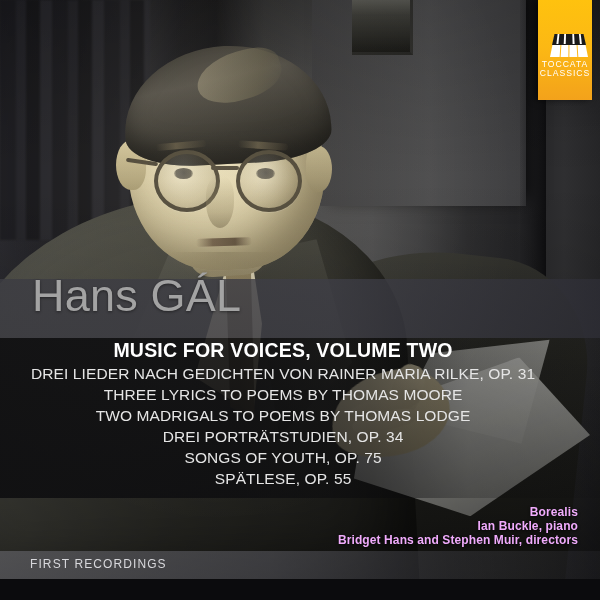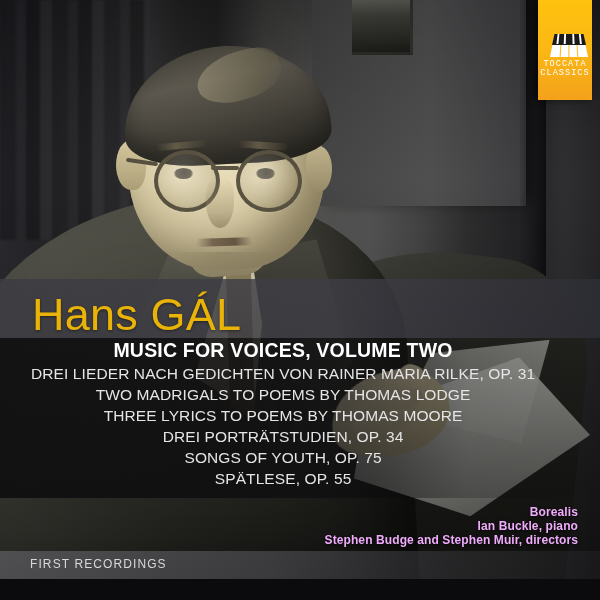--- a/index.html
+++ b/index.html
@@ -324,24 +324,24 @@
   }
   .band-bottom{
     position:absolute;
     left:0; right:0; top:579px; height:21px;
     background:#0b0b0d;
   }
 
   
   .composer{
     position:absolute;
-    left:32px; top:292px;
+    left:32px; top:273px;
     font-size:45px;
     font-weight:400;
-    color:#eab308;
+    color:#a3a3a3;
     letter-spacing:.2px;
     line-height:1;
     text-shadow:0 1px 3px rgba(0,0,0,.45);
     white-space:nowrap;
   }
 
   .works{
     position:absolute;
     left:31px; top:341px;
     line-height:1;
@@ -389,21 +389,20 @@
     white-space:nowrap;
   }
 
   
   .logo{
     position:absolute;
     left:538px; top:0;
     width:54px; height:100px;
     background:linear-gradient(180deg,#ffc20e 0%,#fcb814 48%,#f3a21b 100%);
     box-shadow:-3px 0 7px rgba(0,0,0,.55);
-    font-family:Liberation Mono, monospace;
   }
   .logo-mark{
     position:absolute;
     left:10px; top:28px;
     width:42px; height:30px;
   }
   .logo-text{
     position:absolute;
     left:0; right:0; top:60px;
     text-align:center;
@@ -469,31 +468,31 @@
   <div class="band-title"></div>
   <div class="band-tracks"></div>
   <div class="band-first"></div>
   <div class="band-bottom"></div>
 
   <div class="composer">Hans GÁL</div>
 
   <div class="works">
     <div class="work-main">MUSIC FOR VOICES, VOLUME TWO</div>
     <div class="work-line">DREI LIEDER NACH GEDICHTEN VON RAINER MARIA RILKE, OP. 31</div>
+    <div class="work-line">THREE LYRICS TO POEMS BY THOMAS MOORE</div>
     <div class="work-line">TWO MADRIGALS TO POEMS BY THOMAS LODGE</div>
-    <div class="work-line">THREE LYRICS TO POEMS BY THOMAS MOORE</div>
     <div class="work-line">DREI PORTRÄTSTUDIEN, OP. 34</div>
     <div class="work-line">SONGS OF YOUTH, OP. 75</div>
     <div class="work-line">SPÄTLESE, OP. 55</div>
   </div>
 
   <div class="performers">
     <div class="performer">Borealis</div>
     <div class="performer">Ian Buckle, piano</div>
-    <div class="performer">Stephen Budge and Stephen Muir, directors</div>
+    <div class="performer">Bridget Hans and Stephen Muir, directors</div>
   </div>
 
   <div class="first-rec">FIRST RECORDINGS</div>
 
   <div class="logo">
     <svg class="logo-mark" viewBox="0 0 42 30">
 
       <polygon points="2,29 6.5,7 13,7 11.6,29" fill="#ffffff"></polygon>
       <polygon points="12.6,29 14,7 20.5,7 20.4,29" fill="#ffffff"></polygon>
       <polygon points="21.4,29 21.5,7 28,7 29.3,29" fill="#ffffff"></polygon>

